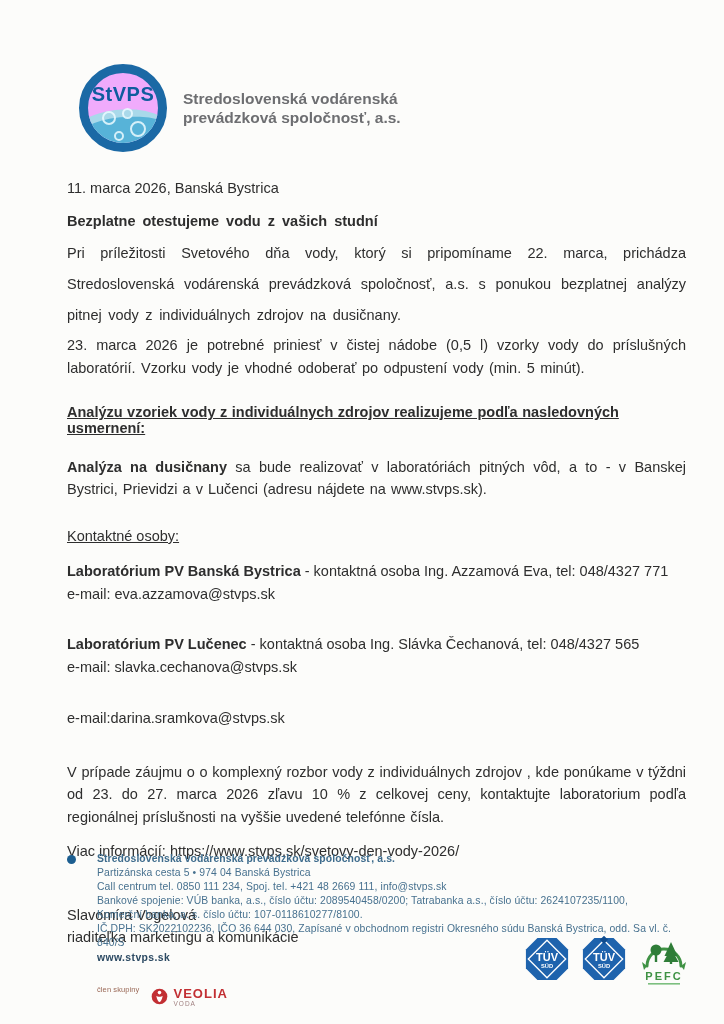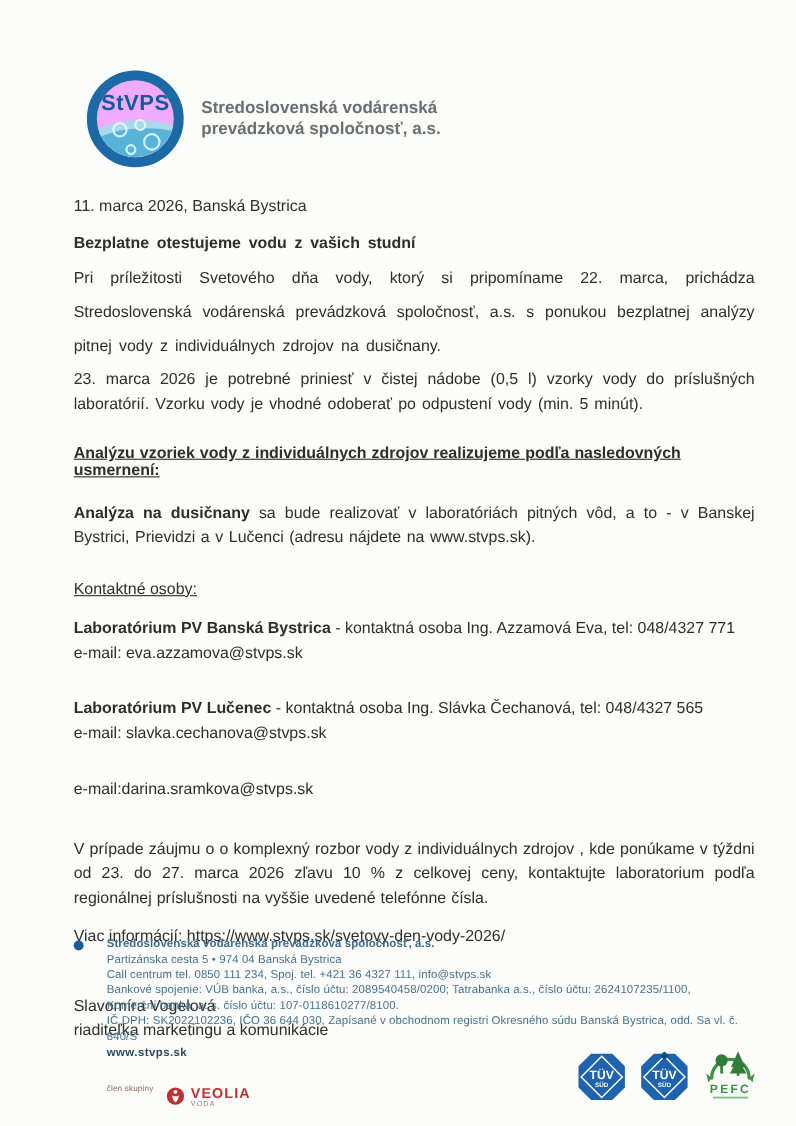--- a/index.html
+++ b/index.html
@@ -57,21 +57,21 @@
   .footer-row{display:flex;align-items:flex-start;}
   .footer-bullet{width:9px;height:9px;border-radius:50%;background:#1c5e90;margin-top:3px;flex:0 0 auto;}
   .footer-text{margin-left:21px;line-height:1.34;letter-spacing:.1px;}
   .f-bold{font-weight:bold;color:#3d6b8c;}
   .f-web{font-weight:bold;color:#2c4a63;letter-spacing:.4px;margin-top:1px;}
   .member-row{display:flex;align-items:flex-start;gap:12px;margin-top:20px;}
   .member-label{font-size:7.5px;color:#9b6a58;}
   .veolia-wrap{display:flex;align-items:center;gap:5px;}
   .veolia-name{color:#c22f33;font-weight:bold;font-size:13px;letter-spacing:1px;}
   .veolia-sub{font-size:6.5px;color:#a08080;letter-spacing:1px;margin-top:-2px;}
-  .cert-logos{position:absolute;right:34px;bottom:22px;display:flex;align-items:flex-end;gap:11px;}
+  .cert-logos{position:absolute;right:34px;bottom:36px;display:flex;align-items:flex-start;gap:11px;}
 </style>
 </head>
 <body>
 
 <div class="page">
 
   <header class="logo-row">
     <div class="logo-circle">
       <div class="wave wave-light"></div>
       <div class="wave wave-main"></div>
@@ -126,21 +126,21 @@
       <div>riaditeľka marketingu a komunikácie</div>
     </div>
   </main>
 
   <footer class="footer">
     <div class="footer-row">
       <span class="footer-bullet"></span>
       <div class="footer-text">
         <div class="f-bold">Stredoslovenská vodárenská prevádzková spoločnosť, a.s.</div>
         <div>Partizánska cesta 5  •  974 04  Banská Bystrica</div>
-        <div>Call centrum  tel.  0850 111 234,   Spoj.  tel. +421 36 4327 111,  info@stvps.sk</div>
+        <div>Call centrum  tel.  0850 111 234,   Spoj.  tel. +421 48 2669 111,  info@stvps.sk</div>
         <div>Bankové spojenie: VÚB banka, a.s., číslo účtu: 2089540458/0200;  Tatrabanka a.s., číslo účtu: 2624107235/1100,</div>
         <div>Komerční banka, a. s.  číslo účtu:  107-0118610277/8100.</div>
         <div>IČ DPH: SK2022102236, IČO 36 644 030, Zapísané v obchodnom registri Okresného súdu Banská Bystrica, odd. Sa vl. č. 840/S</div>
         <div class="f-web">www.stvps.sk</div>
         <div class="member-row">
           <span class="member-label">člen skupiny</span>
           <span class="veolia-wrap">
             <svg width="17" height="17" viewBox="0 0 20 20">
               <circle cx="10" cy="10" r="9.2" fill="#c22f33"></circle>
               <circle cx="10" cy="5.4" r="2.1" fill="#fff"></circle>

